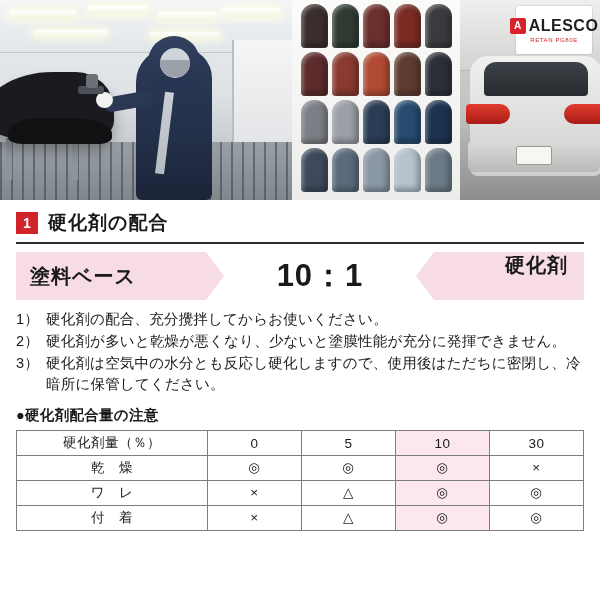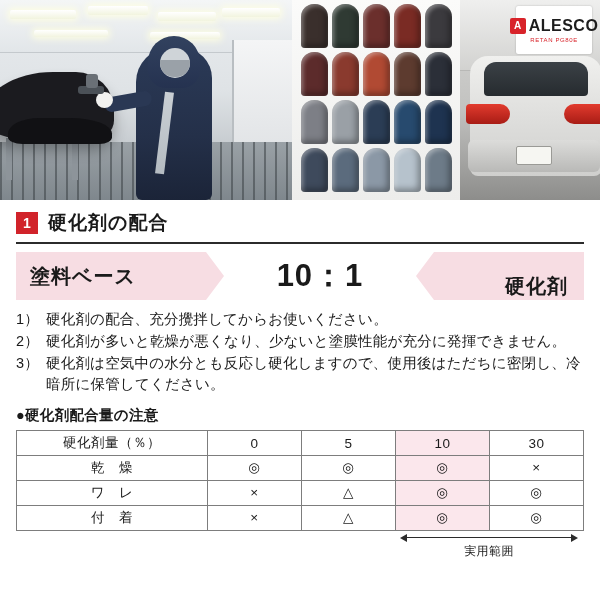--- a/index.html
+++ b/index.html
@@ -298,21 +298,21 @@
   }
   .ratio-arrow-r {
     width: 0; height: 0;
     border-top: 24px solid transparent;
     border-bottom: 24px solid transparent;
     border-right: 18px solid #f7dde3;
   }
   .ratio-right {
     background: #f7dde3;
     display: flex;
-    align-items: flex-end;
+    align-items: flex-start;
     justify-content: flex-end;
     padding-right: 16px;
     width: 150px;
     box-sizing: border-box;
   }
   .ratio-right-txt {
     font-size: 20px;
     font-weight: bold;
     letter-spacing: 1px;
   }
@@ -547,23 +547,15 @@
           <tr>
             <td class="col-label">付　着</td>
             <td class="mark">×</td>
             <td class="mark">△</td>
             <td class="hl mark">◎</td>
             <td class="mark">◎</td>
           </tr>
         </tbody>
     </table>
 
-    <div class="range-row">
-      <div class="range-wrap">
-        <div class="range-line">
-          <span class="range-cap"></span>
-        </div>
-        <div class="range-txt">実用範囲</div>
-      </div>
-    </div>
 
   </div>
 </div>
 
 </body></html>

